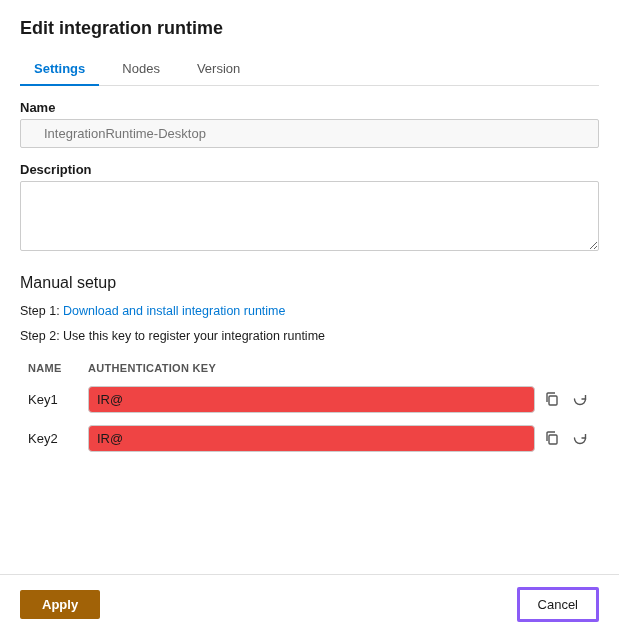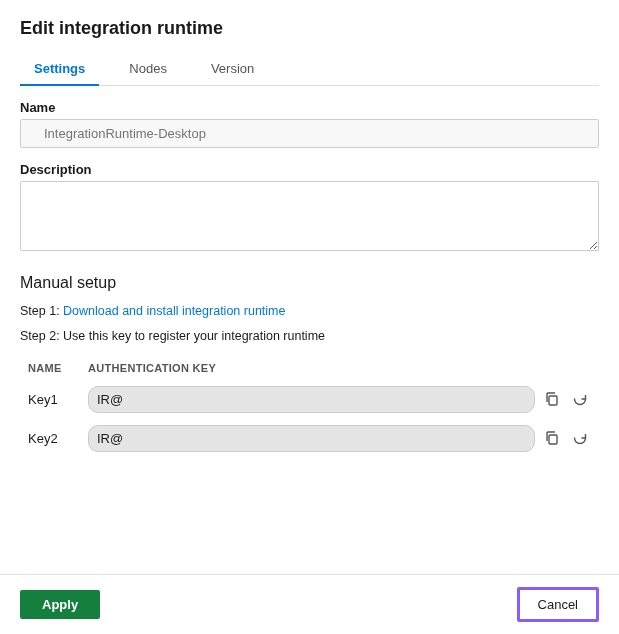--- a/index.html
+++ b/index.html
@@ -21,21 +21,21 @@
     .page-title {
       font-size: 18px;
       font-weight: 600;
       color: #1a1a1a;
       margin-bottom: 14px;
     }
     .tabs {
       display: flex;
       border-bottom: 1px solid #ddd;
       margin-bottom: 14px;
-      gap: 16px;
+      gap: 9px;
     }
     .tab {
       padding: 8px 14px;
       cursor: pointer;
       font-size: 13px;
       color: #555;
       border-bottom: 2px solid transparent;
       margin-bottom: -1px;
     }
     .tab.active {
@@ -125,24 +125,24 @@
     }
     .key-input-row {
       display: flex;
       align-items: center;
       gap: 6px;
     }
     .key-input {
       flex: 1;
       padding: 5px 8px;
       border: 1px solid #ccc;
-      border-radius: 10px;
-      font-size: 13px;
-      color: #1a1a1a;
-      background: #e5e5e5;
+      border-radius: 4px;
+      font-size: 13px;
+      color: #1a1a1a;
+      background: #ef4444;
     }
     .icon-btn {
       background: none;
       border: none;
       cursor: pointer;
       padding: 3px;
       display: flex;
       align-items: center;
       justify-content: center;
       color: #555;
@@ -150,21 +150,21 @@
     }
     .footer {
       display: flex;
       align-items: center;
       padding: 12px 20px;
       border-top: 1px solid #e0e0e0;
       background: #fff;
       justify-content: space-between;
     }
     .btn-apply {
-      background: #15803d;
+      background: #a16207;
       color: #fff;
       border: none;
       padding: 7px 22px;
       font-size: 13px;
       border-radius: 2px;
       cursor: pointer;
       font-weight: 600;
     }
     .btn-cancel {
       background: #fff;

